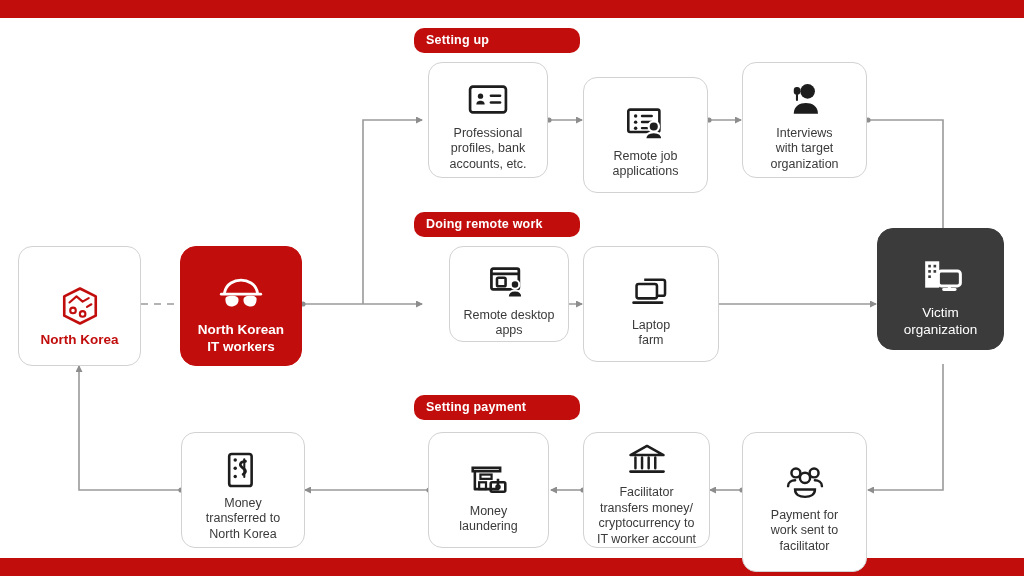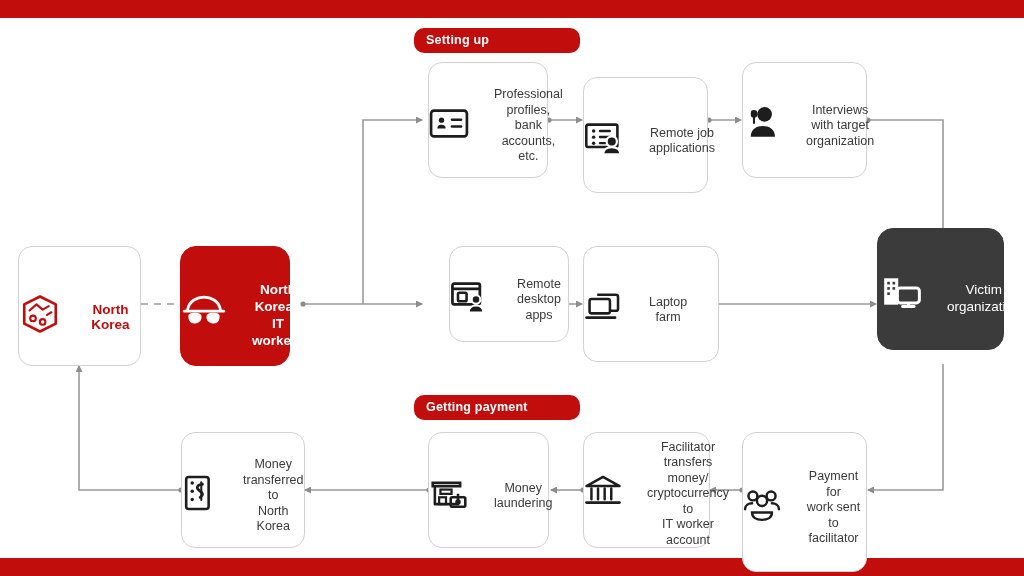--- a/index.html
+++ b/index.html
@@ -38,26 +38,25 @@
   }
 
   
   .card{
     position:absolute;
     box-sizing:border-box;
     border-radius:14px;
     background:#ffffff;
     border:1px solid #d2d2d2;
     display:flex;
-    flex-direction:row;
+    flex-direction:column;
     align-items:center;
-    justify-content:flex-start;
+    justify-content:center;
     padding-top:12px;
     text-align:center;
-    gap:20px;
   }
   .card .ico{
     height:40px;
     display:flex;align-items:center;justify-content:center;
     margin-bottom:6px;
   }
   .card .lbl{
     font-size:12.5px;
     line-height:15.5px;
     color:#3a3a3a;
@@ -129,38 +128,41 @@
       <circle cx="429" cy="490" r="2.6" fill="#8d8d8d" stroke="none"></circle>
 
       <path d="M180,490 L79,490 L79,366" marker-end="url(#ah)"></path>
       <circle cx="181" cy="490" r="2.6" fill="#8d8d8d" stroke="none"></circle>
     </g>
   </svg>
 
   <div class="chip" style="left:414px;top:28px;width:166px;">
     <span>Setting up</span>
   </div>
+  <div class="chip" style="left:414px;top:212px;width:166px;">
+    <span>Doing remote work</span>
+  </div>
   <div class="chip" style="left:414px;top:395px;width:166px;">
-    <span>Getting payment</span>
+    <span>Setting payment</span>
   </div>
 
   <div class="card redtext" style="left:18px;top:246px;width:123px;height:120px;padding-top:22px;">
     <div class="ico">
       <svg width="42" height="42" viewBox="0 0 48 48">
         <path d="M24 4 L42 13 L42 35 L24 44 L6 35 L6 13 Z" fill="none" stroke="#c20d0d" stroke-width="3" stroke-linejoin="round"></path>
         <path d="M12 20 L20 13 L27 19 L34 15" fill="none" stroke="#c20d0d" stroke-width="2.4" stroke-linecap="round" stroke-linejoin="round"></path>
         <circle cx="16" cy="29" r="3.2" fill="none" stroke="#c20d0d" stroke-width="2.4"></circle>
         <circle cx="27" cy="33" r="3.2" fill="none" stroke="#c20d0d" stroke-width="2.4"></circle>
         <path d="M32 25 L37 22" stroke="#c20d0d" stroke-width="2.4" stroke-linecap="round"></path>
       </svg>
     </div>
     <div class="lbl">North Korea</div>
   </div>
 
-  <div class="card red" style="left:180px;top:246px;width:110px;height:120px;padding-top:18px;">
+  <div class="card red" style="left:180px;top:246px;width:122px;height:120px;padding-top:18px;">
     <div class="ico">
       <svg width="46" height="40" viewBox="0 0 56 44">
         <path d="M8 19 C10 8, 20 4, 28 4 C36 4, 46 8, 48 19" fill="none" stroke="#ffffff" stroke-width="3.4" stroke-linecap="round"></path>
         <path d="M4 21 L52 21" stroke="#ffffff" stroke-width="3.4" stroke-linecap="round"></path>
         <path d="M9 27 C9 24, 12 23, 17 23 C23 23, 25 25, 25 28 C25 33, 21 36, 16 36 C11 36, 9 32, 9 27 Z" fill="#ffffff"></path>
         <path d="M47 27 C47 24, 44 23, 39 23 C33 23, 31 25, 31 28 C31 33, 35 36, 40 36 C45 36, 47 32, 47 27 Z" fill="#ffffff"></path>
       </svg>
     </div>
     <div class="lbl">North Korean<br>IT workers</div>
   </div>

